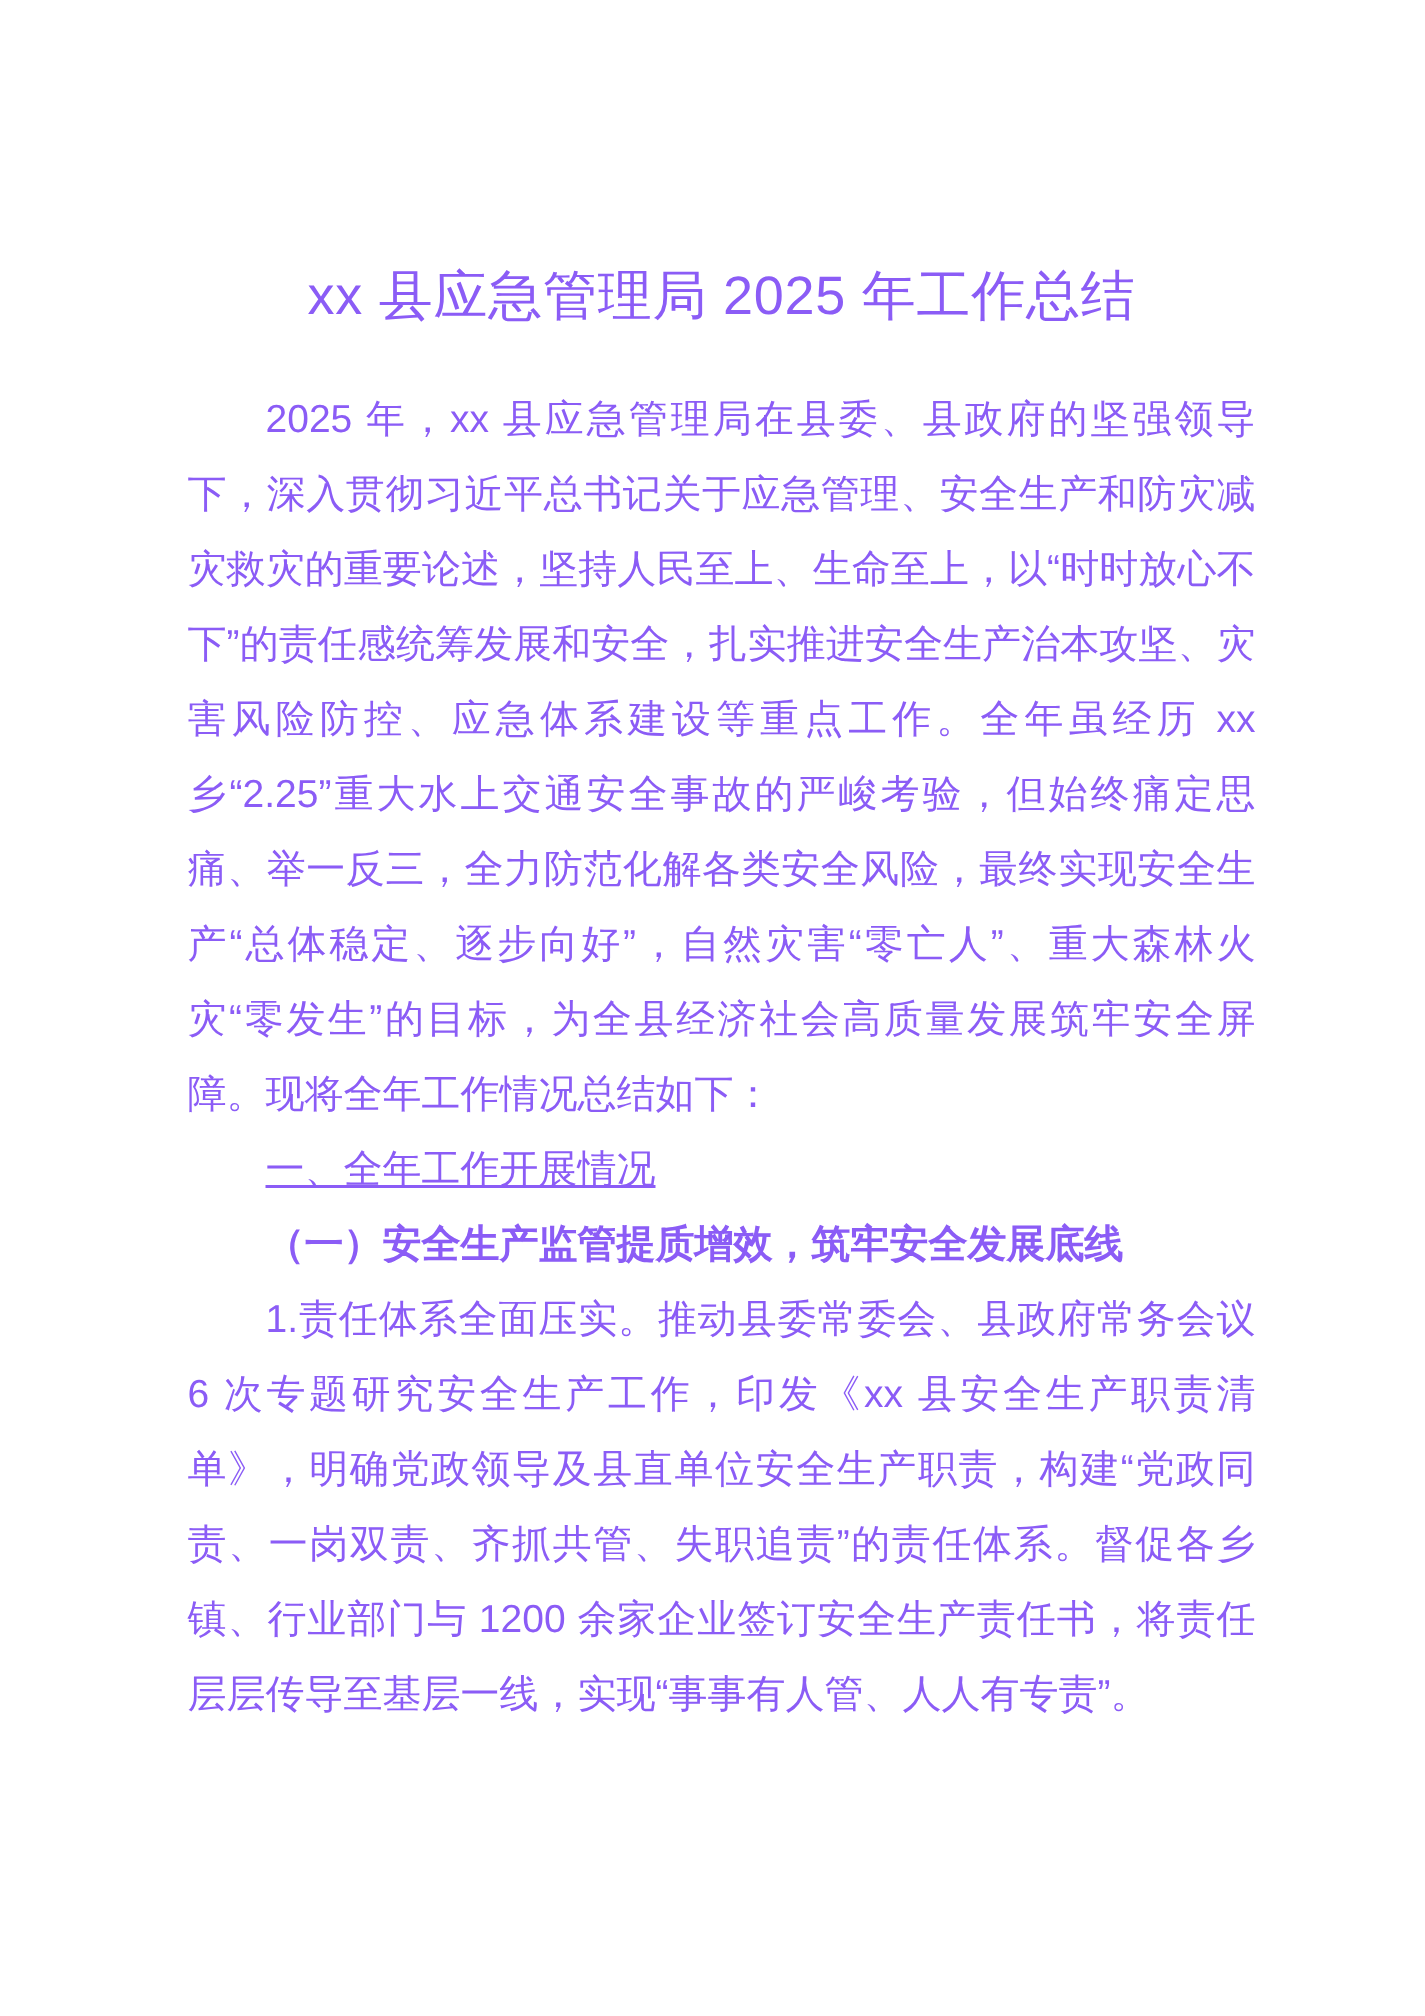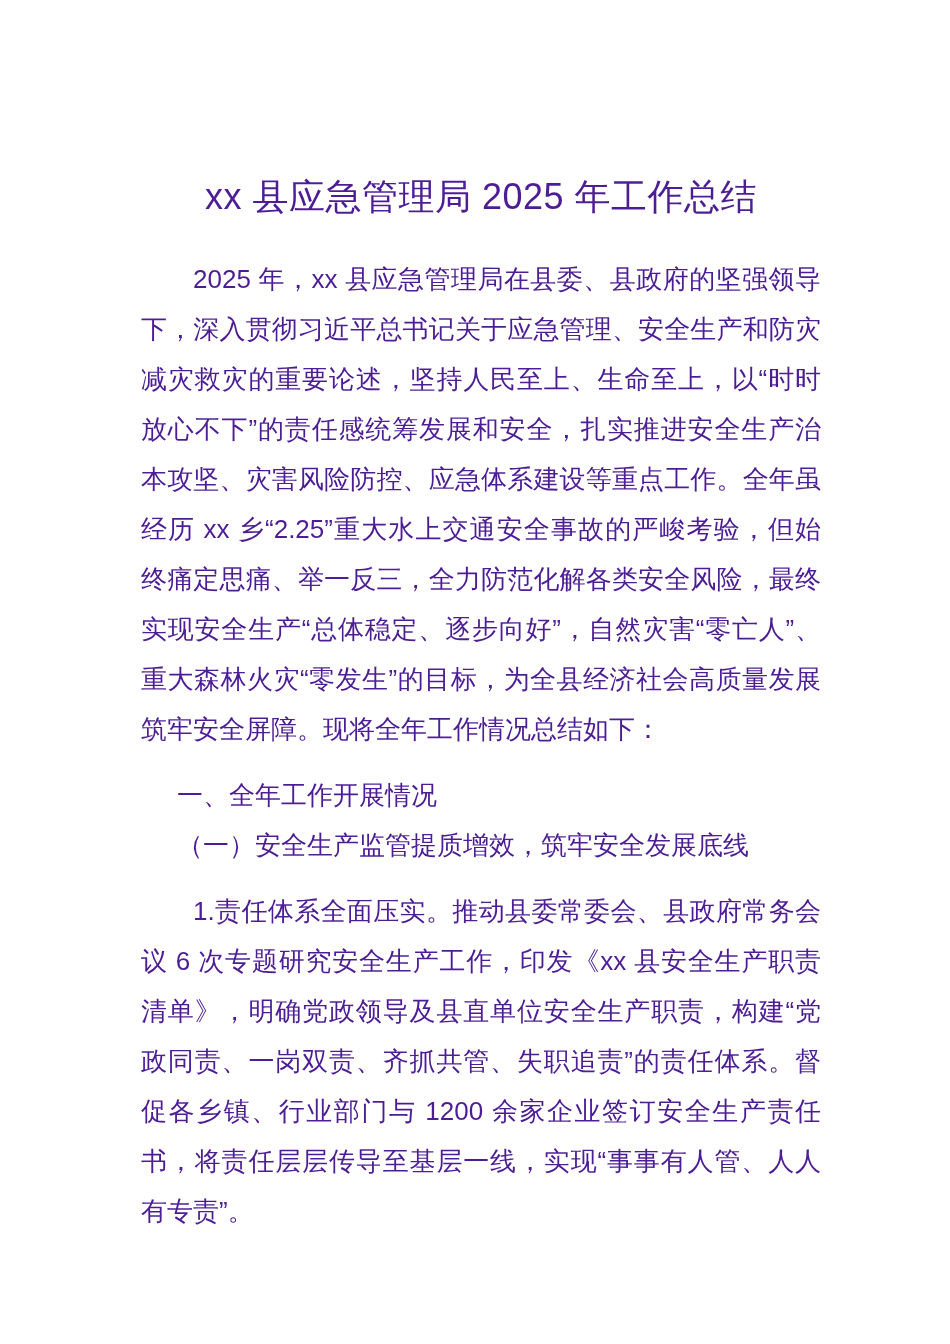--- a/index.html
+++ b/index.html
@@ -10,49 +10,50 @@
     .page {
       position: relative;
       width: 950px;
       height: 1344px;
       margin: 0 auto;
       background: #ffffff;
       box-sizing: border-box;
       padding: 172px 113px 0 125px;
       overflow: hidden;
       font-family: "Liberation Sans", sans-serif;
-      color: #4c1d95;
+      color: #8b5cf6;
     }
     .doc-title {
       font-size: 36px;
       font-weight: 400;
       line-height: 50px;
       text-align: center;
       margin: 0 0 32px 0;
       letter-spacing: 0.5px;
       white-space: nowrap;
     }
     .body-para {
       font-size: 26px;
       line-height: 50px;
       text-align: justify;
       text-indent: 2em;
-      margin: 16px;
+      margin: 0;
       letter-spacing: 0;
     }
     .heading-l1 {
       font-size: 26px;
       font-weight: 400;
       line-height: 50px;
       text-indent: 2em;
       margin: 0;
+      text-decoration: underline;
     }
     .heading-l2 {
       font-size: 26px;
-      font-weight: 400;
+      font-weight: 700;
       line-height: 50px;
       text-indent: 2em;
       margin: 0;
     }
   </style>
 </head>
 <body>
 
 <div class="page">
 

